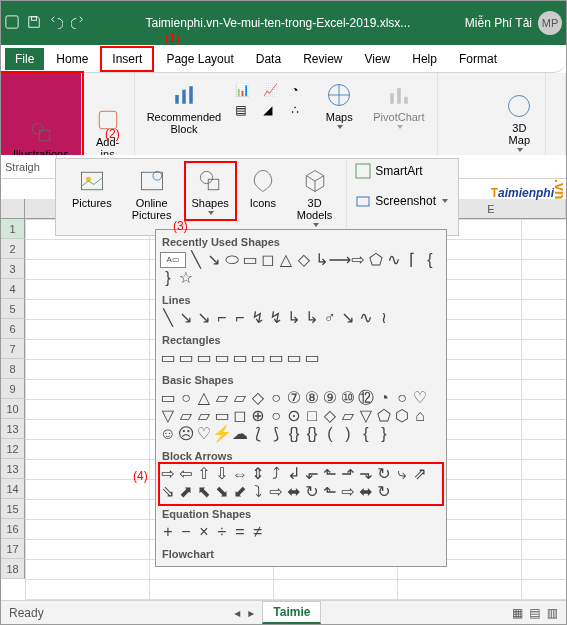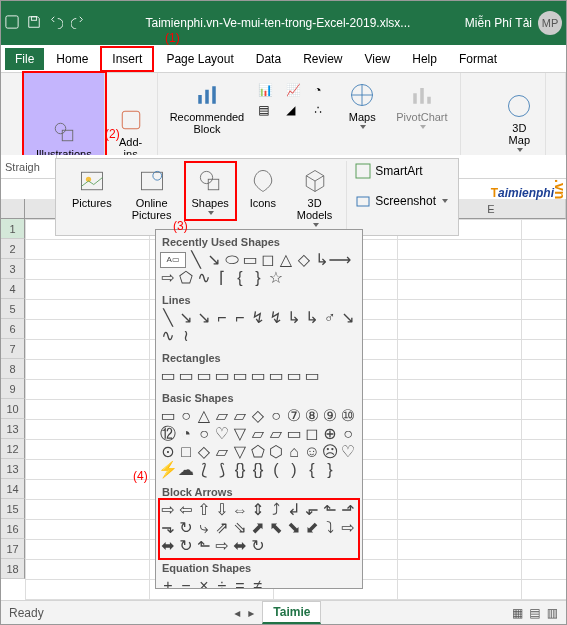--- a/index.html
+++ b/index.html
@@ -5,53 +5,53 @@
 * { box-sizing: border-box; margin: 0; padding: 0; font-family: "Segoe UI", Tahoma, sans-serif; font-size: 12px; }
 body { background: #fff; width: 567px; height: 625px; overflow: hidden; position: relative; border: 1px solid #999; }
 
 .titlebar { background: #217346; color: #fff; height: 44px; display: flex; align-items: center; padding: 0 4px; gap: 4px; }
 .titlebar .qat { display: flex; align-items: center; gap: 8px; padding-right: 6px; height: 100%; }
 .titlebar .qat svg, .titlebar .qat .ico { width: 14px; height: 14px; }
 .titlebar .title { flex: 1; text-align: center; font-size: 12px; white-space: nowrap; overflow: hidden; text-overflow: ellipsis; }
 .titlebar .user { display: flex; align-items: center; gap: 6px; font-size: 12px; }
 .titlebar .avatar { width: 24px; height: 24px; border-radius: 50%; background: #ccc; color: #555; display: flex; align-items: center; justify-content: center; font-size: 11px; }
 
-.menubar { background: #fff; height: 28px; display: flex; align-items: center; border-bottom: 1px solid #d4d4d4; padding: 0 4px; gap: 2px; }
+.menubar { background: #fff; height: 28px; display: flex; align-items: center; border-bottom: 1px solid #d4d4d4; padding: 0 4px; gap: 2px; border-radius: 13px; }
 .menubar .mitem { padding: 4px 10px; cursor: pointer; }
 .menubar .mitem.file { background: #217346; color: #fff; }
 .menubar .mitem.active { border: 2px solid red; position: relative; }
 
 .ribbon { background: #f3f3f3; height: 100px; display: flex; border-bottom: 1px solid #d4d4d4; position: relative; }
 .rgroup { display: flex; flex-direction: column; align-items: center; justify-content: flex-end; padding: 4px 6px 2px 6px; border-right: 1px solid #e1e1e1; height: 100%; }
 .rgroup .glabel { color: #666; font-size: 11px; margin-top: 2px; }
 .rbtn-large { display: flex; flex-direction: column; align-items: center; gap: 2px; cursor: pointer; padding: 4px 6px; }
 .rbtn-large .rlbl { font-size: 11px; text-align: center; line-height: 12px; }
 .rbtn-large svg { width: 28px; height: 28px; }
 .rcol { display: flex; flex-direction: column; gap: 2px; }
 .rsmall { display: flex; align-items: center; gap: 4px; font-size: 11px; cursor: pointer; }
 .rsmall svg { width: 16px; height: 16px; }
 
 .highlight-red { outline: 2px solid red; }
-.illus-btn { background: #c4b5fd; margin-left: 23px; }
+.illus-btn { background: #be185d; }
 .namebox { width: 56px; border-right: 1px solid #d4d4d4; display: flex; align-items: center; padding: 0 4px; color: #555; font-size: 11px; }
 
 .subribbon { position: absolute; top: 157px; left: 54px; background: #f3f3f3; border: 1px solid #c8c8c8; display: flex; z-index: 6; padding: 2px; }
 .subgroup { display: flex; align-items: flex-start; gap: 8px; padding: 2px 8px; border-right: 1px solid #e1e1e1; }
 .subgroup:last-child { border-right: none; }
 
 .sheet-area { position: absolute; top: 198px; left: 0; right: 0; bottom: 24px; background: #fff; }
 .col-headers { display: flex; background: #e6e6e6; height: 20px; }
 .ch { border-right: 1px solid #ccc; border-bottom: 1px solid #999; text-align: center; font-size: 11px; color: #555; line-height: 20px; }
 .row-headers { position: absolute; top: 20px; left: 0; width: 24px; }
 .rh { height: 20px; border-bottom: 1px solid #ccc; border-right: 1px solid #999; text-align: center; font-size: 11px; color: #555; line-height: 20px; background: #e6e6e6; }
 .rh:first-child { background: #d4e8d9; }
 .grid { position: absolute; top: 20px; left: 24px; right: 0; bottom: 0; background-image: linear-gradient(#ddd 1px, transparent 1px), linear-gradient(90deg, #ddd 1px, transparent 1px); background-size: 124px 20px; }
 .corner { width: 24px; background: #e6e6e6; border-bottom: 1px solid #999; border-right: 1px solid #999; }
 
-.shapes-gallery { position: absolute; top: 228px; left: 154px; width: 208px; background: #f3f3f3; border: 1px solid #999; z-index: 10; overflow-y: auto; padding: 2px 4px 4px 4px; max-height: 360px; }
+.shapes-gallery { position: absolute; top: 228px; left: 154px; width: 292px; background: #f3f3f3; border: 1px solid #999; z-index: 10; overflow-y: auto; padding: 2px 4px 4px 4px; max-height: 360px; }
 .gsection-title { font-weight: bold; font-size: 11px; color: #555; padding: 4px 2px 2px 2px; }
 .gitems { display: flex; flex-wrap: wrap; gap: 2px; padding: 2px 0 4px 0; }
 .gitem { width: 16px; height: 16px; display: flex; align-items: center; justify-content: center; cursor: pointer; color: #444; font-size: 16px; line-height: 14px; }
 .gitem.first { border: 1px solid #888; background: #fff; width: 26px; height: 16px; font-size: 8px; color: #444; }
 
 .sheet-tabs { position: absolute; bottom: 0; left: 0; right: 0; height: 24px; background: #f3f3f3; border-top: 1px solid #d4d4d4; display: flex; align-items: center; padding: 0 8px; font-size: 11px; color: #555; justify-content: space-between; }
 .tab-active { border: 1px solid #ccc; border-bottom: 2px solid #217346; background: #fff; padding: 3px 10px; font-weight: bold; color: #217346; }
 
 .watermark { position: absolute; top: 176px; right: 12px; z-index: 7; font-size: 22px; font-style: italic; font-weight: bold; color: #1c3f94; pointer-events: none; }
 .watermark .t { color: #e88b00; font-style: normal; }

